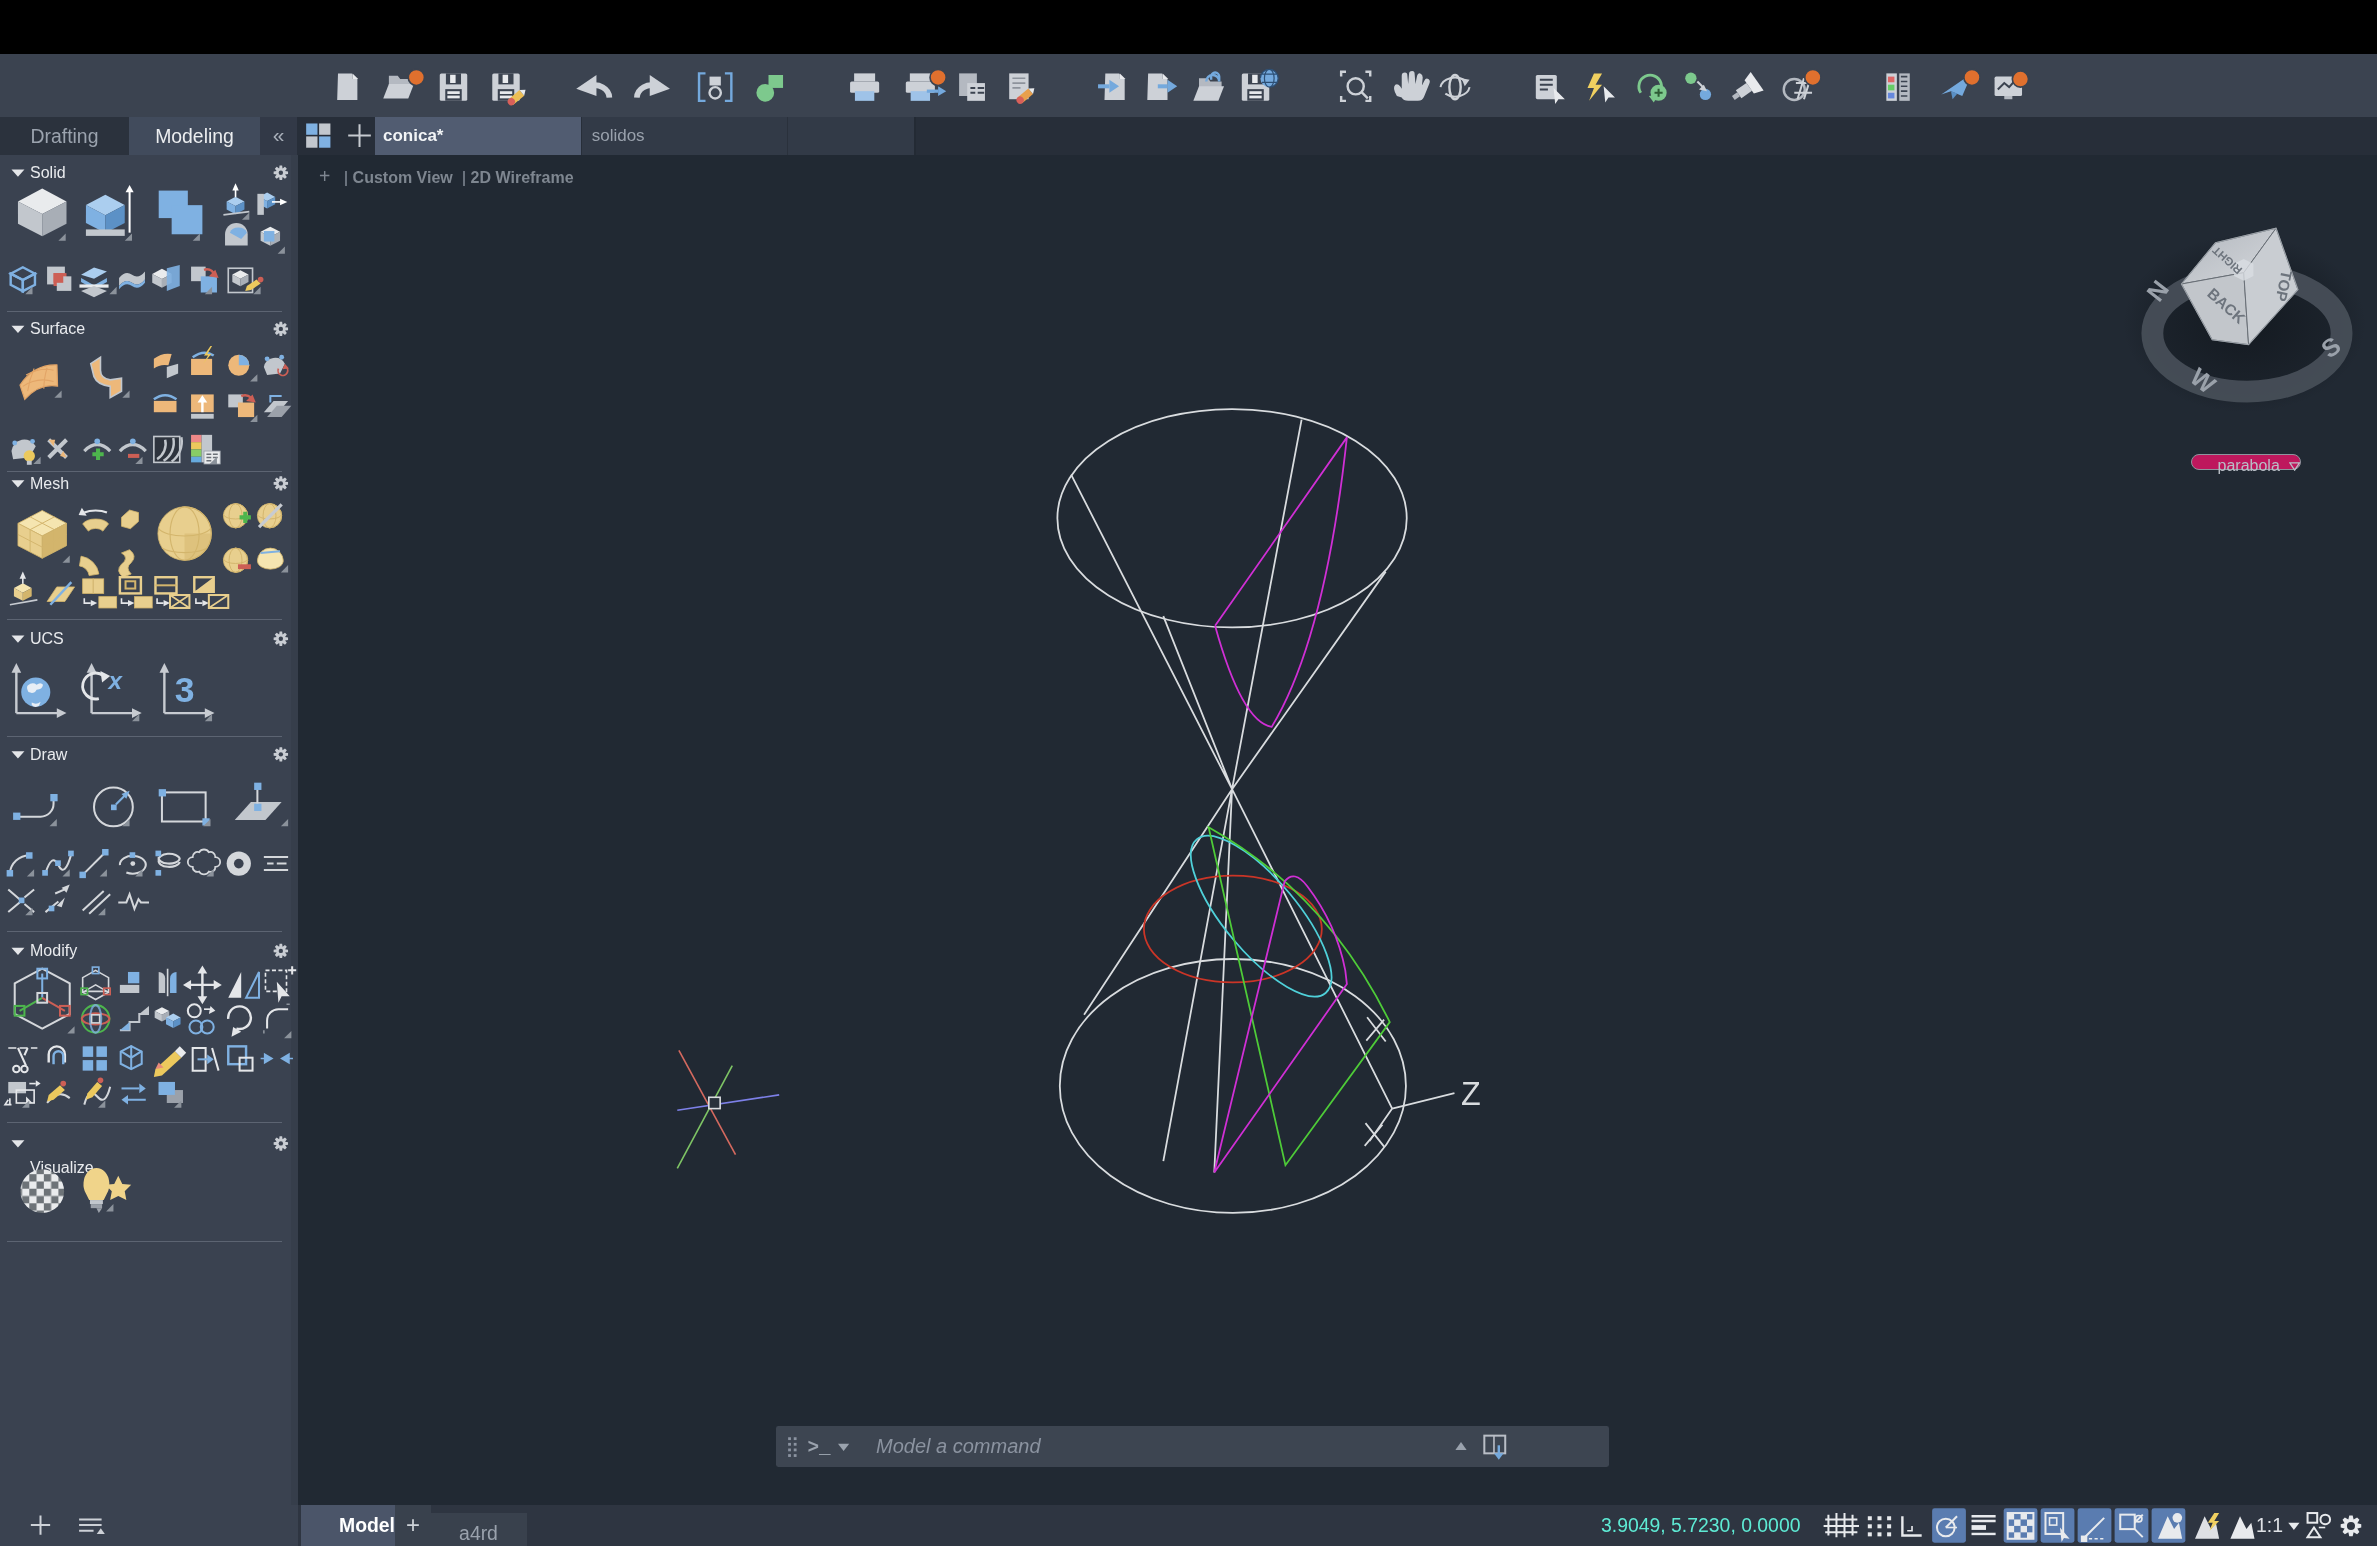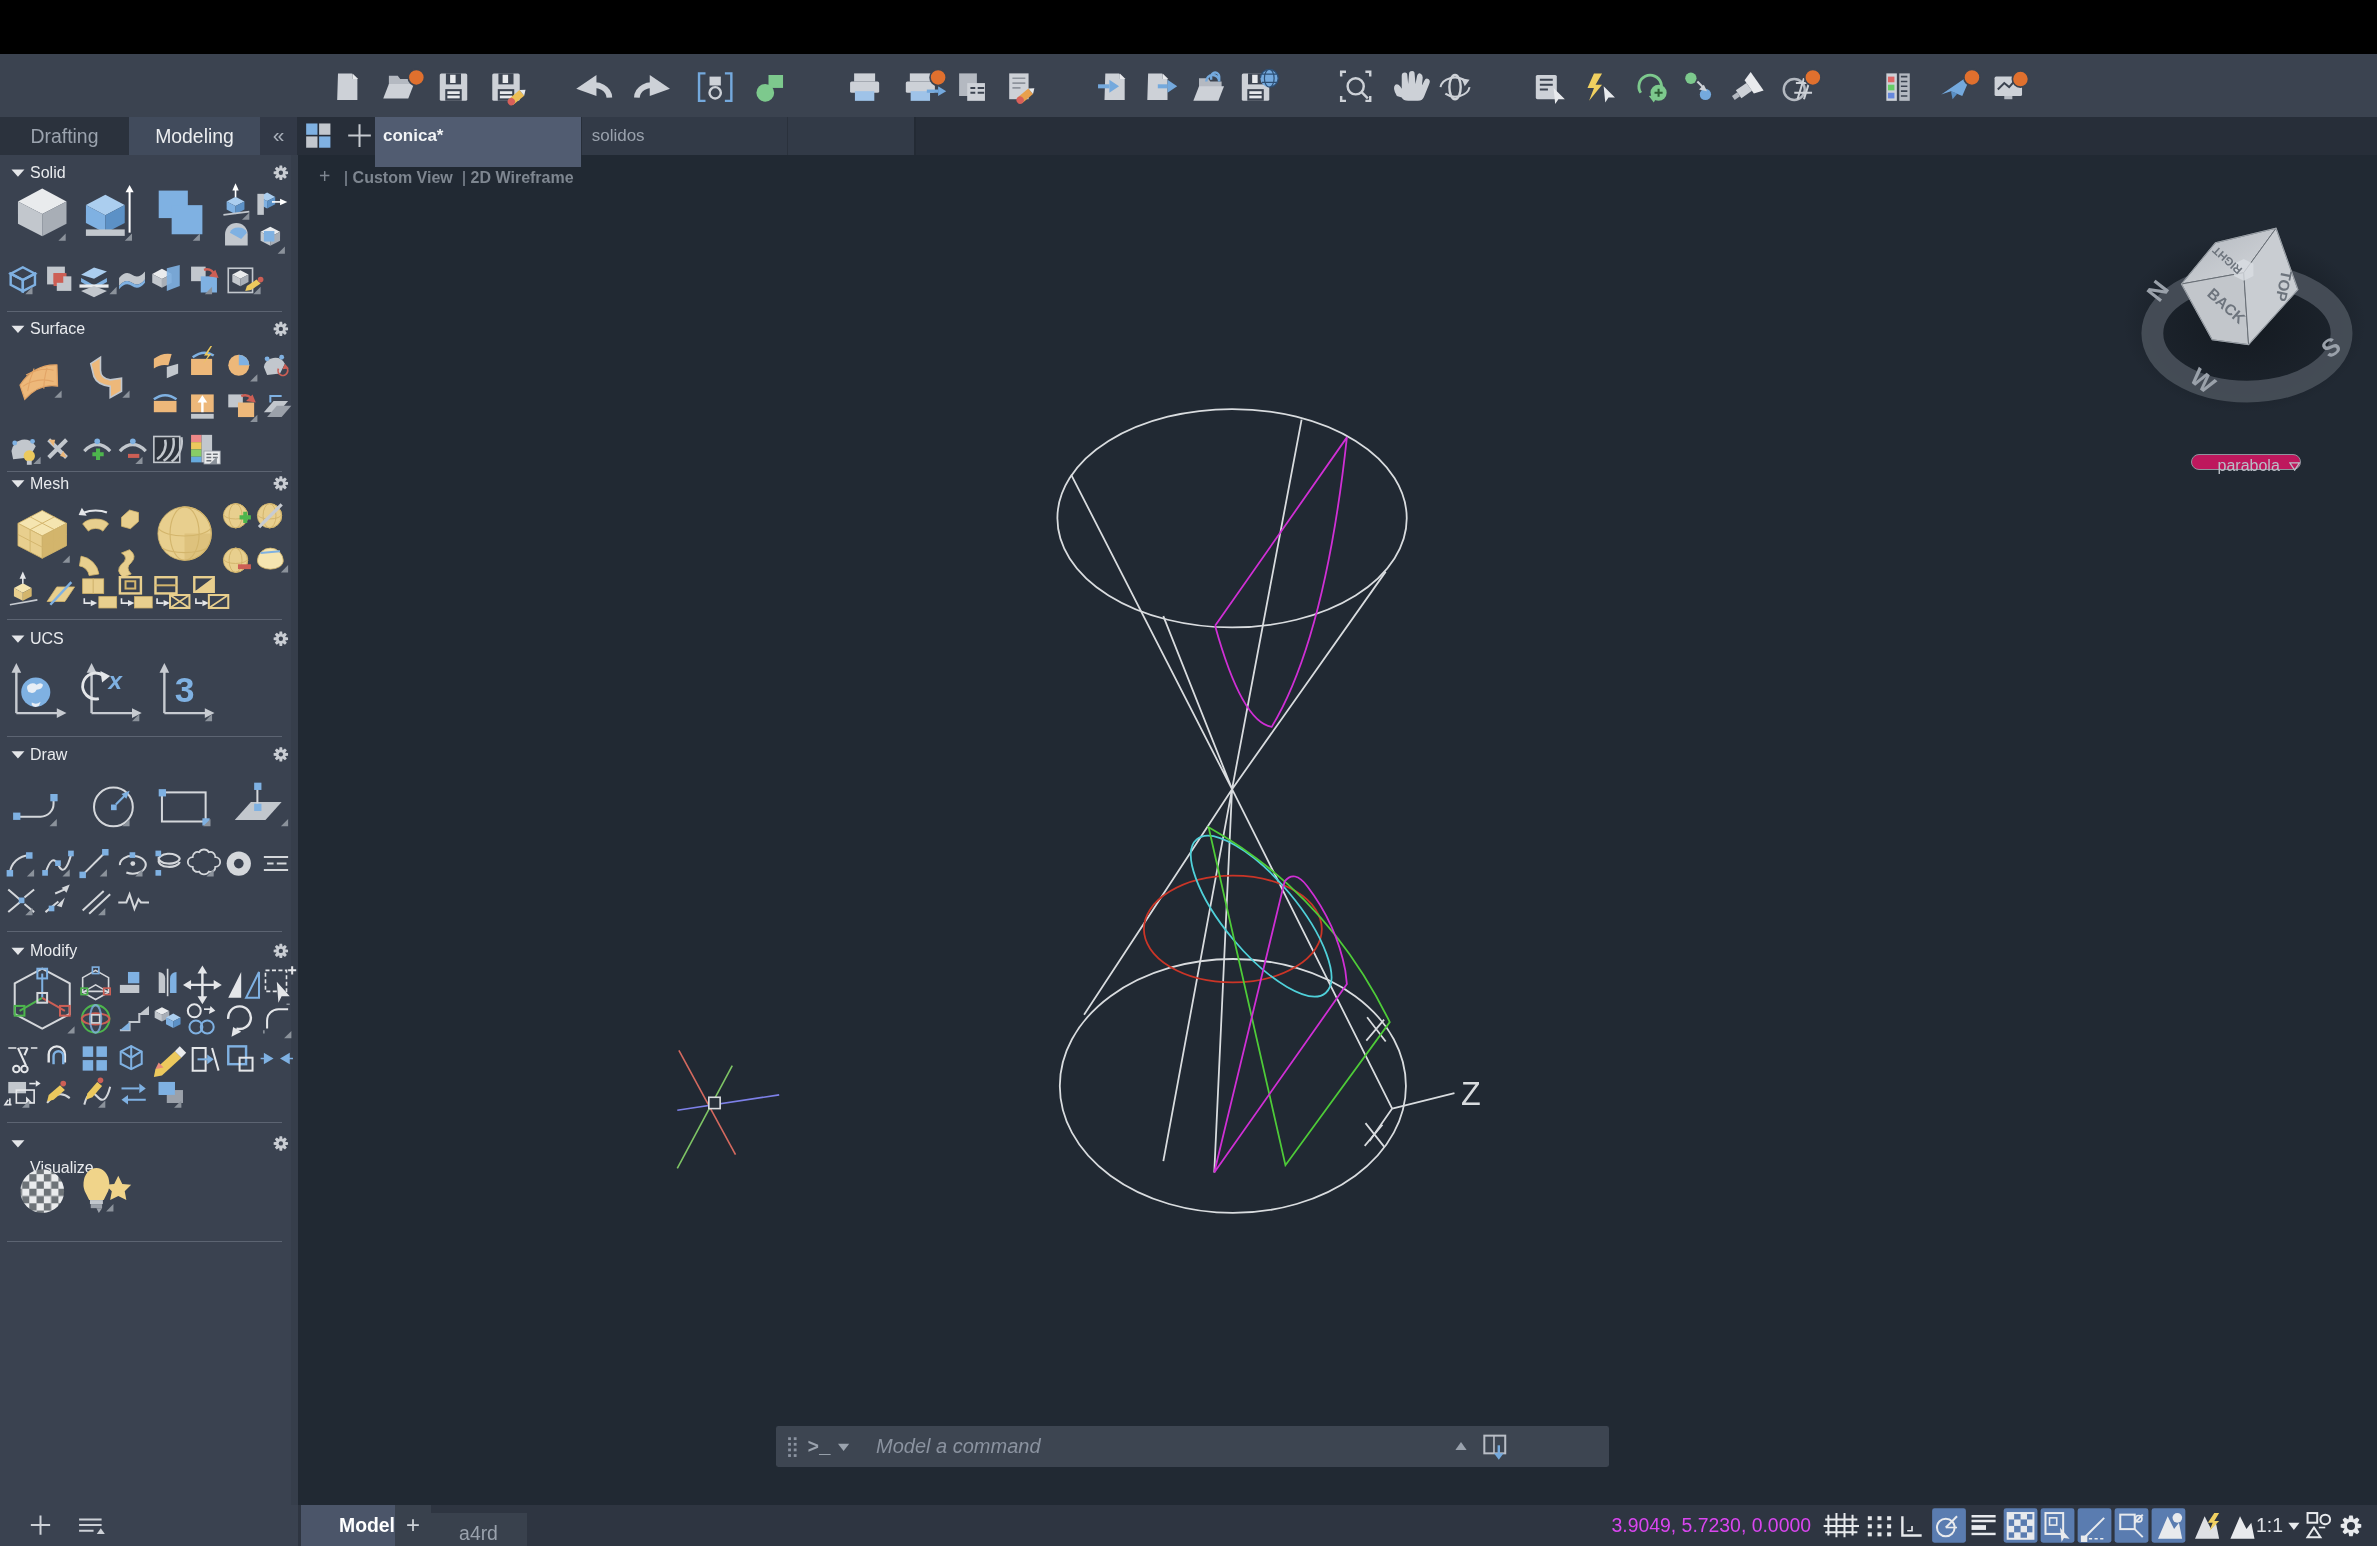--- a/index.html
+++ b/index.html
@@ -5,33 +5,33 @@
   html,body{margin:0;padding:0;}
   body{width:2377px;height:1546px;background:#212933;font-family:"Liberation Sans",sans-serif;overflow:hidden;position:relative;}
   .abs{position:absolute;}
   #topblack{left:0;top:0;width:2377px;height:54px;background:#000;}
   #toolbar{left:0;top:54px;width:2377px;height:63px;background:#3b4350;}
   #tabsrow{left:0;top:117px;width:2377px;height:38px;background:#272e39;}
   #drafting{left:0;top:117px;width:129px;height:38px;background:#2b323d;color:#9ba3ae;font-size:19.4px;line-height:38px;text-align:center;}
   #modeling{left:129px;top:117px;width:131px;height:38px;background:#414b5c;color:#eceef0;font-size:19.4px;line-height:38px;text-align:center;}
   #collapse{left:260px;top:117px;width:37px;height:38px;background:#323947;color:#aab1bb;font-size:21px;line-height:36px;text-align:center;}
   #panel{left:0;top:155px;width:298px;height:1391px;background:#3a4250;}
-  #conica{left:375px;top:117px;width:206px;height:50px;background:#515c71;color:#f2f4f6;font-weight:bold;font-size:17px;line-height:38px;padding-left:8px;box-sizing:border-box;}
+  #conica{left:375px;top:117px;width:206px;height:38px;background:#515c71;color:#f2f4f6;font-weight:bold;font-size:17px;line-height:38px;padding-left:8px;box-sizing:border-box;}
   #solidos{left:582px;top:117px;width:332px;height:38px;background:#323a47;color:#99a1ac;font-size:17px;line-height:38px;padding-left:9.7px;box-sizing:border-box;}
   #vpctl{left:319px;top:165px;color:#7e8690;font-size:16px;font-weight:bold;}
   .hdr{color:#e9ebee;font-size:16px;position:absolute;left:30px;}
   .sep{position:absolute;left:6.5px;width:275px;height:0;border-top:1.6px solid #5c6472;}
   #cmdbar{left:776px;top:1426px;width:833px;height:41px;background:#3d4551;border-radius:2.4px;}
   #cmdtext{left:876px;top:1435px;color:#8b93a0;font-size:20px;font-style:italic;}
   #statusbar{left:298px;top:1505px;width:2080px;height:41px;background:#2e3541;}
   #panelbottom{left:0;top:1505px;width:298px;height:41px;background:#3a4250;}
   #modeltab{left:301px;top:1505px;width:94px;height:41px;background:#4b5569;color:#fff;font-weight:bold;font-size:19.4px;line-height:41px;text-align:right;}
   #plustab{left:395px;top:1505px;width:36px;height:41px;background:#39414d;color:#ced3d9;font-size:24px;line-height:39px;text-align:center;}
   #a4rd{left:430px;top:1505px;width:97px;height:41px;background:#39414d;color:#9aa2ad;font-size:19.4px;line-height:41px;text-align:center;margin-top:8px;}
-  #coords{left:1601px;top:1505px;width:210px;height:41px;color:#d946ef;font-size:19.4px;line-height:41px;text-align:right;}
+  #coords{left:1601px;top:1505px;width:210px;height:41px;color:#5eead4;font-size:19.4px;line-height:41px;}
   #parabtn{left:2191px;top:454px;width:110px;height:16px;border:1.6px solid #8e959e;border-radius:12px;background:#be185d;box-sizing:border-box;color:#b9bfc7;font-size:16px;line-height:21px;text-align:right;}
 </style>
 </head>
 <body>
 <div id="topblack" class="abs"></div>
 <div id="toolbar" class="abs"></div>
 <div id="tabsrow" class="abs"></div>
 <div id="drafting" class="abs">Drafting</div>
 <div id="modeling" class="abs">Modeling</div>
 <div id="collapse" class="abs">«</div>

